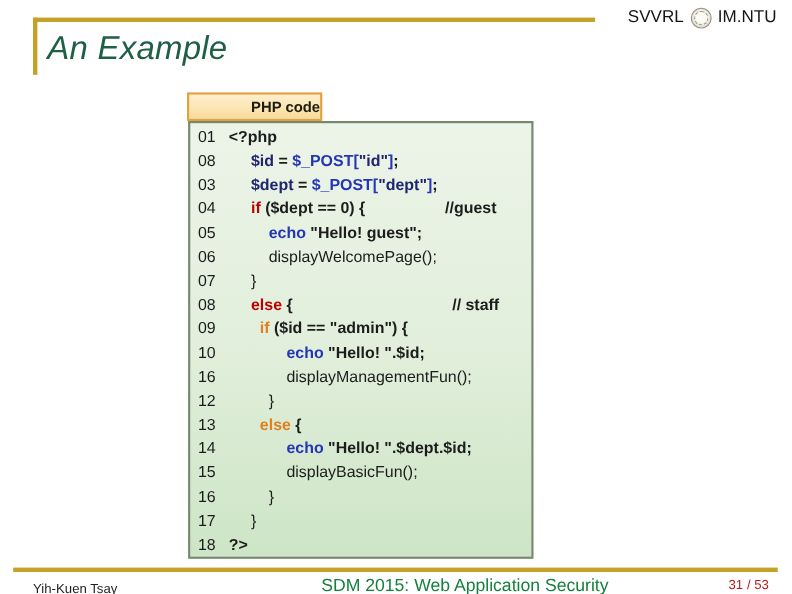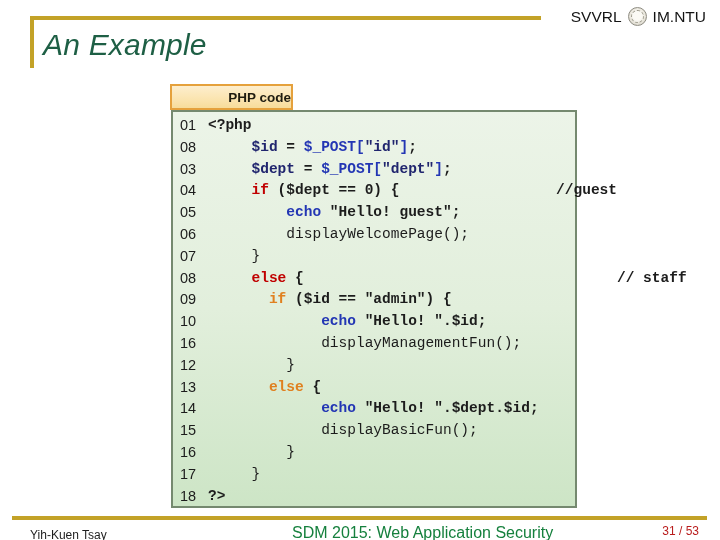--- a/index.html
+++ b/index.html
@@ -21,21 +21,21 @@
     background:#c3a227;
   }
   .page-title{
     position:absolute;left:43px;top:28px;
     font-size:30px;color:#1e5f45;font-weight:500;
     letter-spacing:0.2px;
     font-style:italic;
   }
   .brand{
     position:absolute;top:7px;right:14px;
-    display:flex;align-items:center;gap:6px;
+    display:flex;align-items:flex-start;gap:6px;
     font-size:15.5px;font-weight:500;color:#141414;
   }
   .seal{
     width:19px;height:19px;border-radius:50%;
     background:radial-gradient(circle at 50% 45%, #fbfaf5 0 35%, #e8e5db 60%, #c9c6ba 100%);
     border:1.5px solid #8f8d83;
     box-sizing:border-box;
     position:relative;
   }
   .seal::after{
@@ -48,35 +48,35 @@
     position:absolute;left:170px;top:84px;width:123px;height:26px;
     background:linear-gradient(180deg,#fdeecd 0%,#fbe5b2 55%,#f7dc9a 100%);
     border:2px solid #e5a13c;
     box-sizing:border-box;
     display:flex;align-items:center;justify-content:flex-end;
     font-size:13.5px;font-weight:bold;color:#1f1c10;
     z-index:2;
   }
   
   .code-box{
-    position:absolute;left:171px;top:110px;width:406px;height:398px;
+    position:absolute;left:171px;top:110px;width:314px;height:398px;
     background:linear-gradient(180deg,#ecf4e8 0%,#e2efdc 50%,#cde5c6 100%);
     border:2px solid #75896f;
     box-sizing:border-box;
     padding:3px 0 0 7px;
     z-index:1;
   }
   .code-line{
     display:flex;
     height:21.8px;line-height:21.8px;
     font-size:14.5px;color:#1c1c1c;
     white-space:pre;
   }
   .ln{flex:0 0 28px;color:#1c1c1c;}
-  .cd{white-space:pre;font-family:Liberation Mono, monospace;}
+  .cd{white-space:pre;}
   .tk-p{color:#1c1c1c;font-weight:normal;}
   .tk-b{color:#1c1c1c;font-weight:bold;}
   .tk-bl{color:#2336b4;font-weight:bold;}
   .tk-nv{color:#20256e;font-weight:bold;}
   .tk-rd{color:#c00000;font-weight:bold;}
   .tk-or{color:#e0801f;font-weight:bold;}
   
   .footer-line{
     position:absolute;left:12px;right:13px;top:516px;height:4px;
     background:#c3a227;

